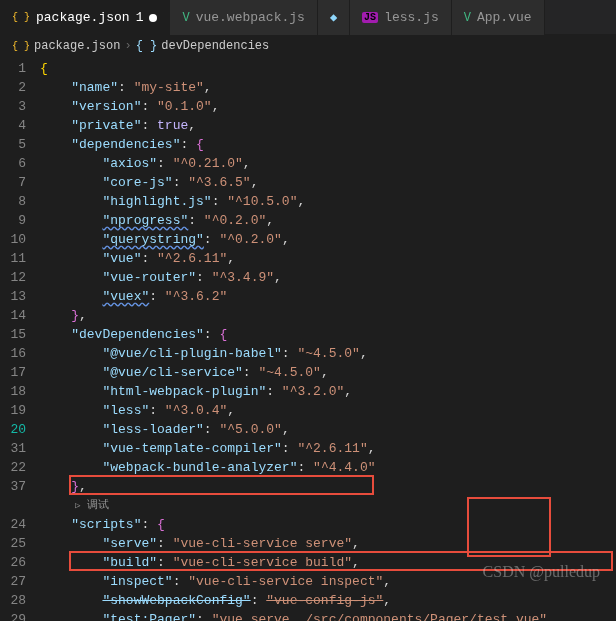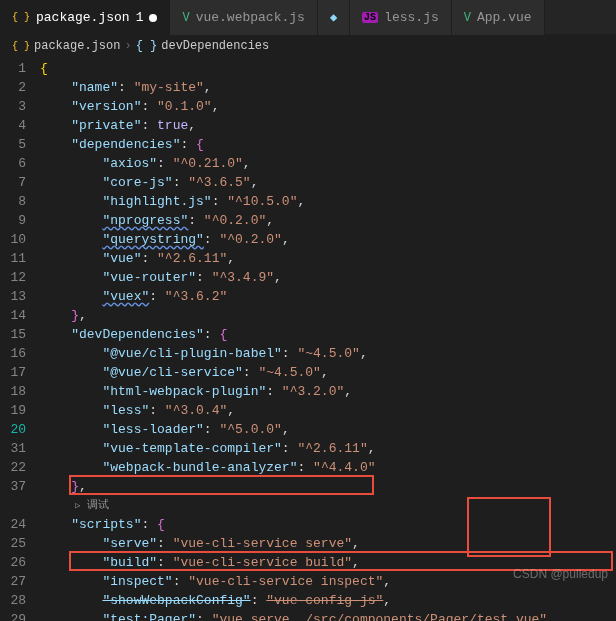--- a/index.html
+++ b/index.html
@@ -101,24 +101,24 @@
       pointer-events: none;
     }
     .redbox3 {
       position: absolute;
       border: 2px solid #e74c3c;
       left: 69px; top: 551px; width: 544px; height: 20px;
       pointer-events: none;
     }
     .watermark {
       position: absolute;
-      right: 8px; bottom: 40px;
+      right: 16px; bottom: 40px;
       color: rgba(200,200,200,0.45);
-      font-size: 12px;
-      font-family: Liberation Sans, sans-serif;
+      font-size: 16px;
+      font-family: Liberation Serif, serif;
       pointer-events: none;
     }
   </style>
 </head>
 <body>
 
 <div class="tabs">
   <div class="tab active">
     <span class="file-icon-json">{ }</span>
     <span>package.json</span>

